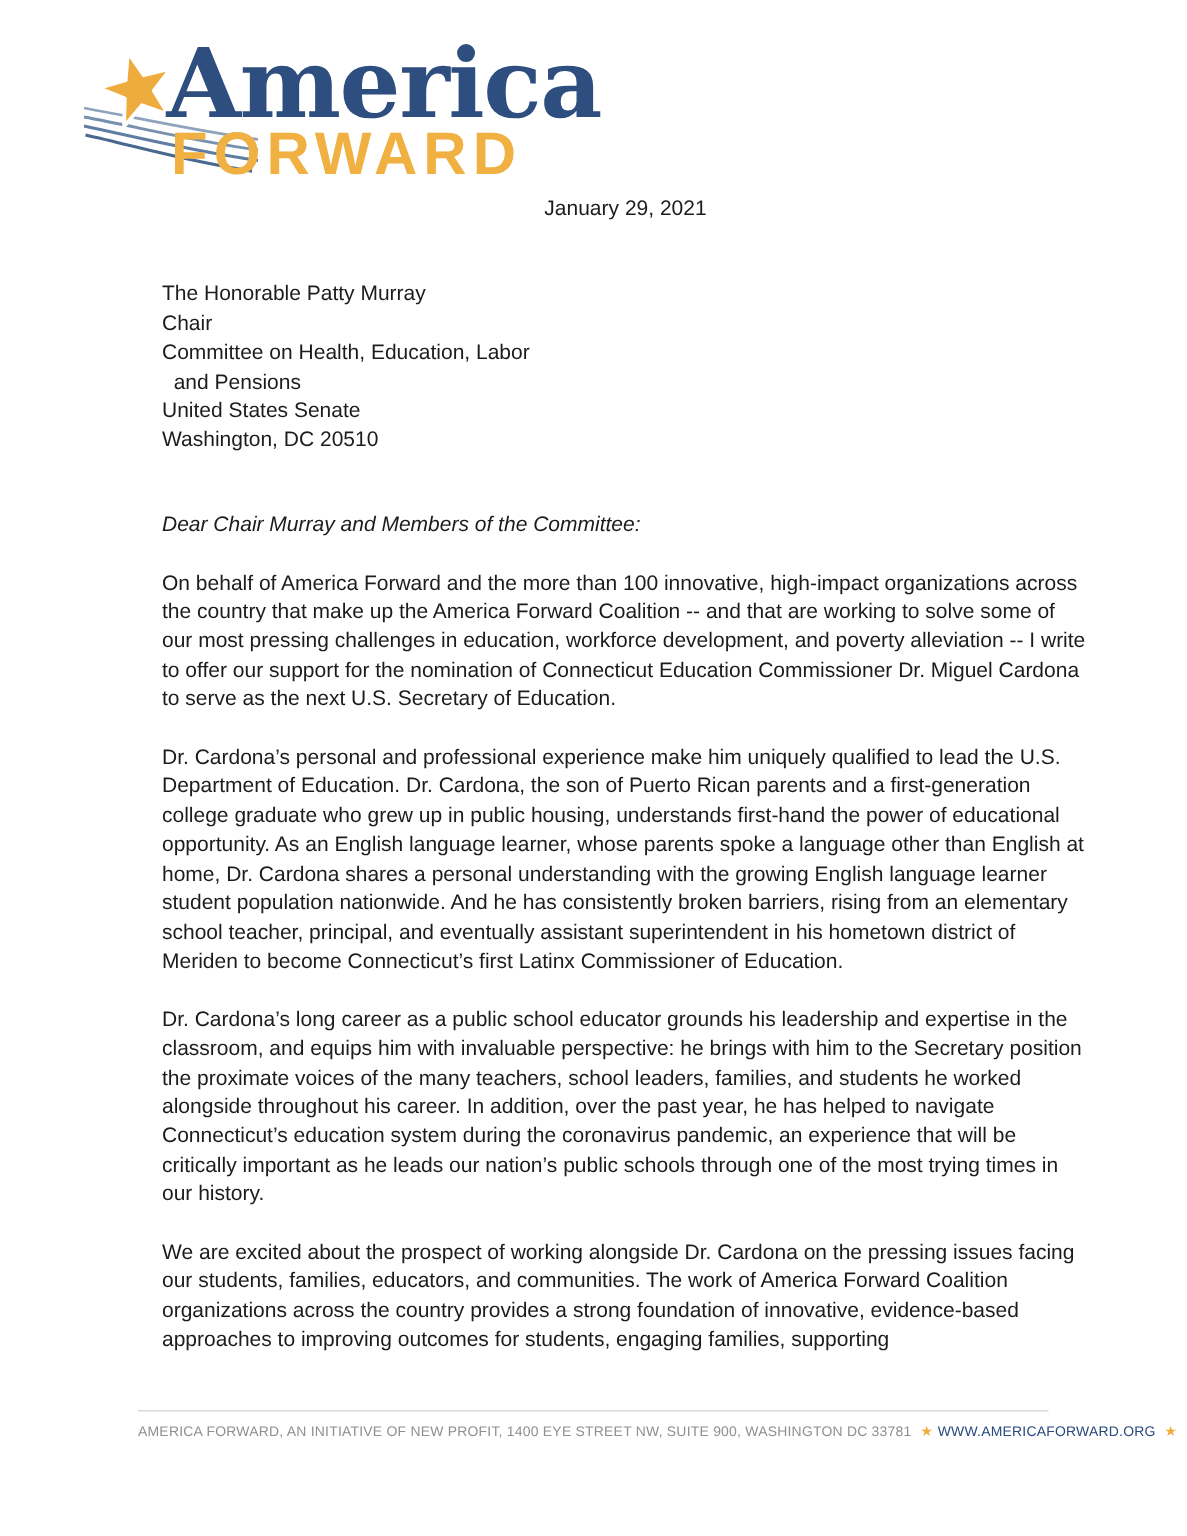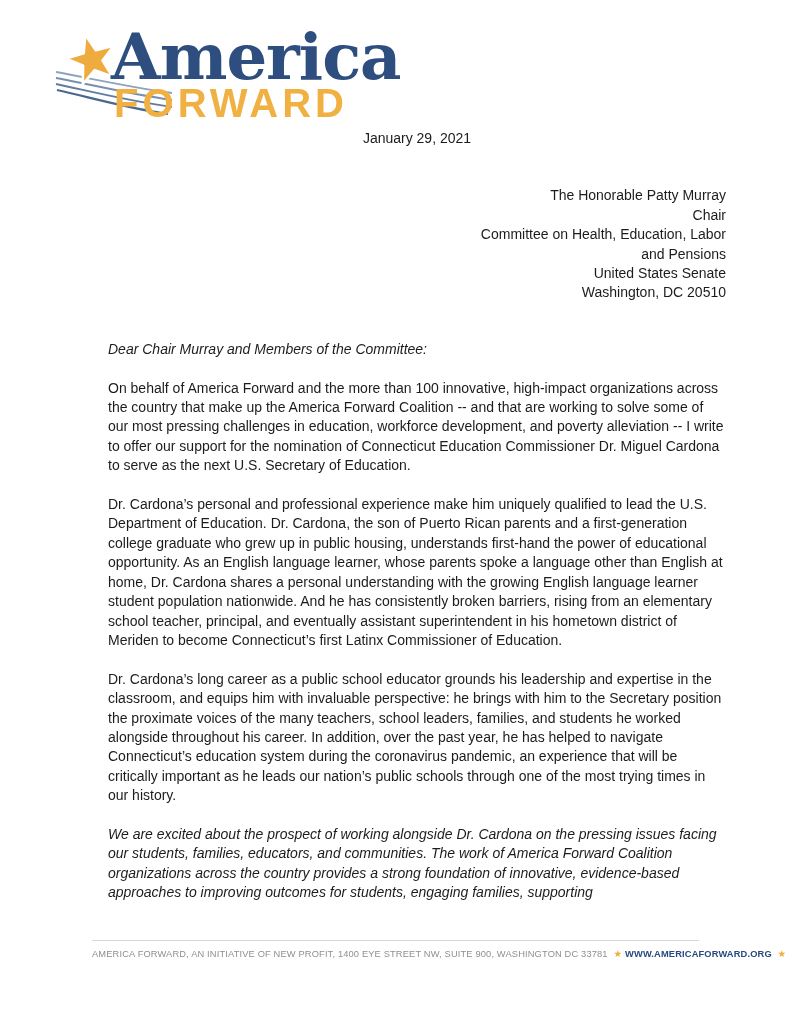--- a/index.html
+++ b/index.html
@@ -28,39 +28,39 @@
     font-weight: 800; font-size: 40px; letter-spacing: 4px;
     color: #f0b042;
   }
 
   
   .content {
     position: absolute; left: 108px; top: 129px; width: 618px;
     font-size: 14px; line-height: 19.4px;
   }
   .date-line { text-align: center; margin-bottom: 38px; }
-  .recipient { margin-bottom: 37px; line-height: 19.4px; text-align: right; }
+  .recipient { margin-bottom: 37px; line-height: 19.4px; }
   .recipient div { white-space: pre-wrap; }
   .salutation { margin-bottom: 19.4px; font-style: italic; }
   .content p { margin-bottom: 19.4px; }
-  .content p:last-child { margin-bottom: 0; font-style: italic; }
+  .content p:last-child { margin-bottom: 0; }
 
   
   .footer {
     position: absolute; left: 92px; right: 92px; top: 940px;
     border-top: 1px solid #d8d8d8;
     padding-top: 7px;
     text-align: center;
     font-size: 9.3px; letter-spacing: 0.15px;
     color: #8f8f8f;
     white-space: nowrap;
   }
   .footer .star { color: #f2ac3c; font-size: 9.5px; padding: 0 3px; }
   .footer .site-link {
-    color: #26497e; font-weight: 700; text-decoration: none;
+    color: #26497e; font-weight: 400; text-decoration: none;
   }
 </style>
 </head>
 <body>
 
 <div class="page">
 
   <div class="logo">
     <svg class="logo-mark" width="125" height="92" viewBox="0 0 125 92" aria-hidden="true">
 

